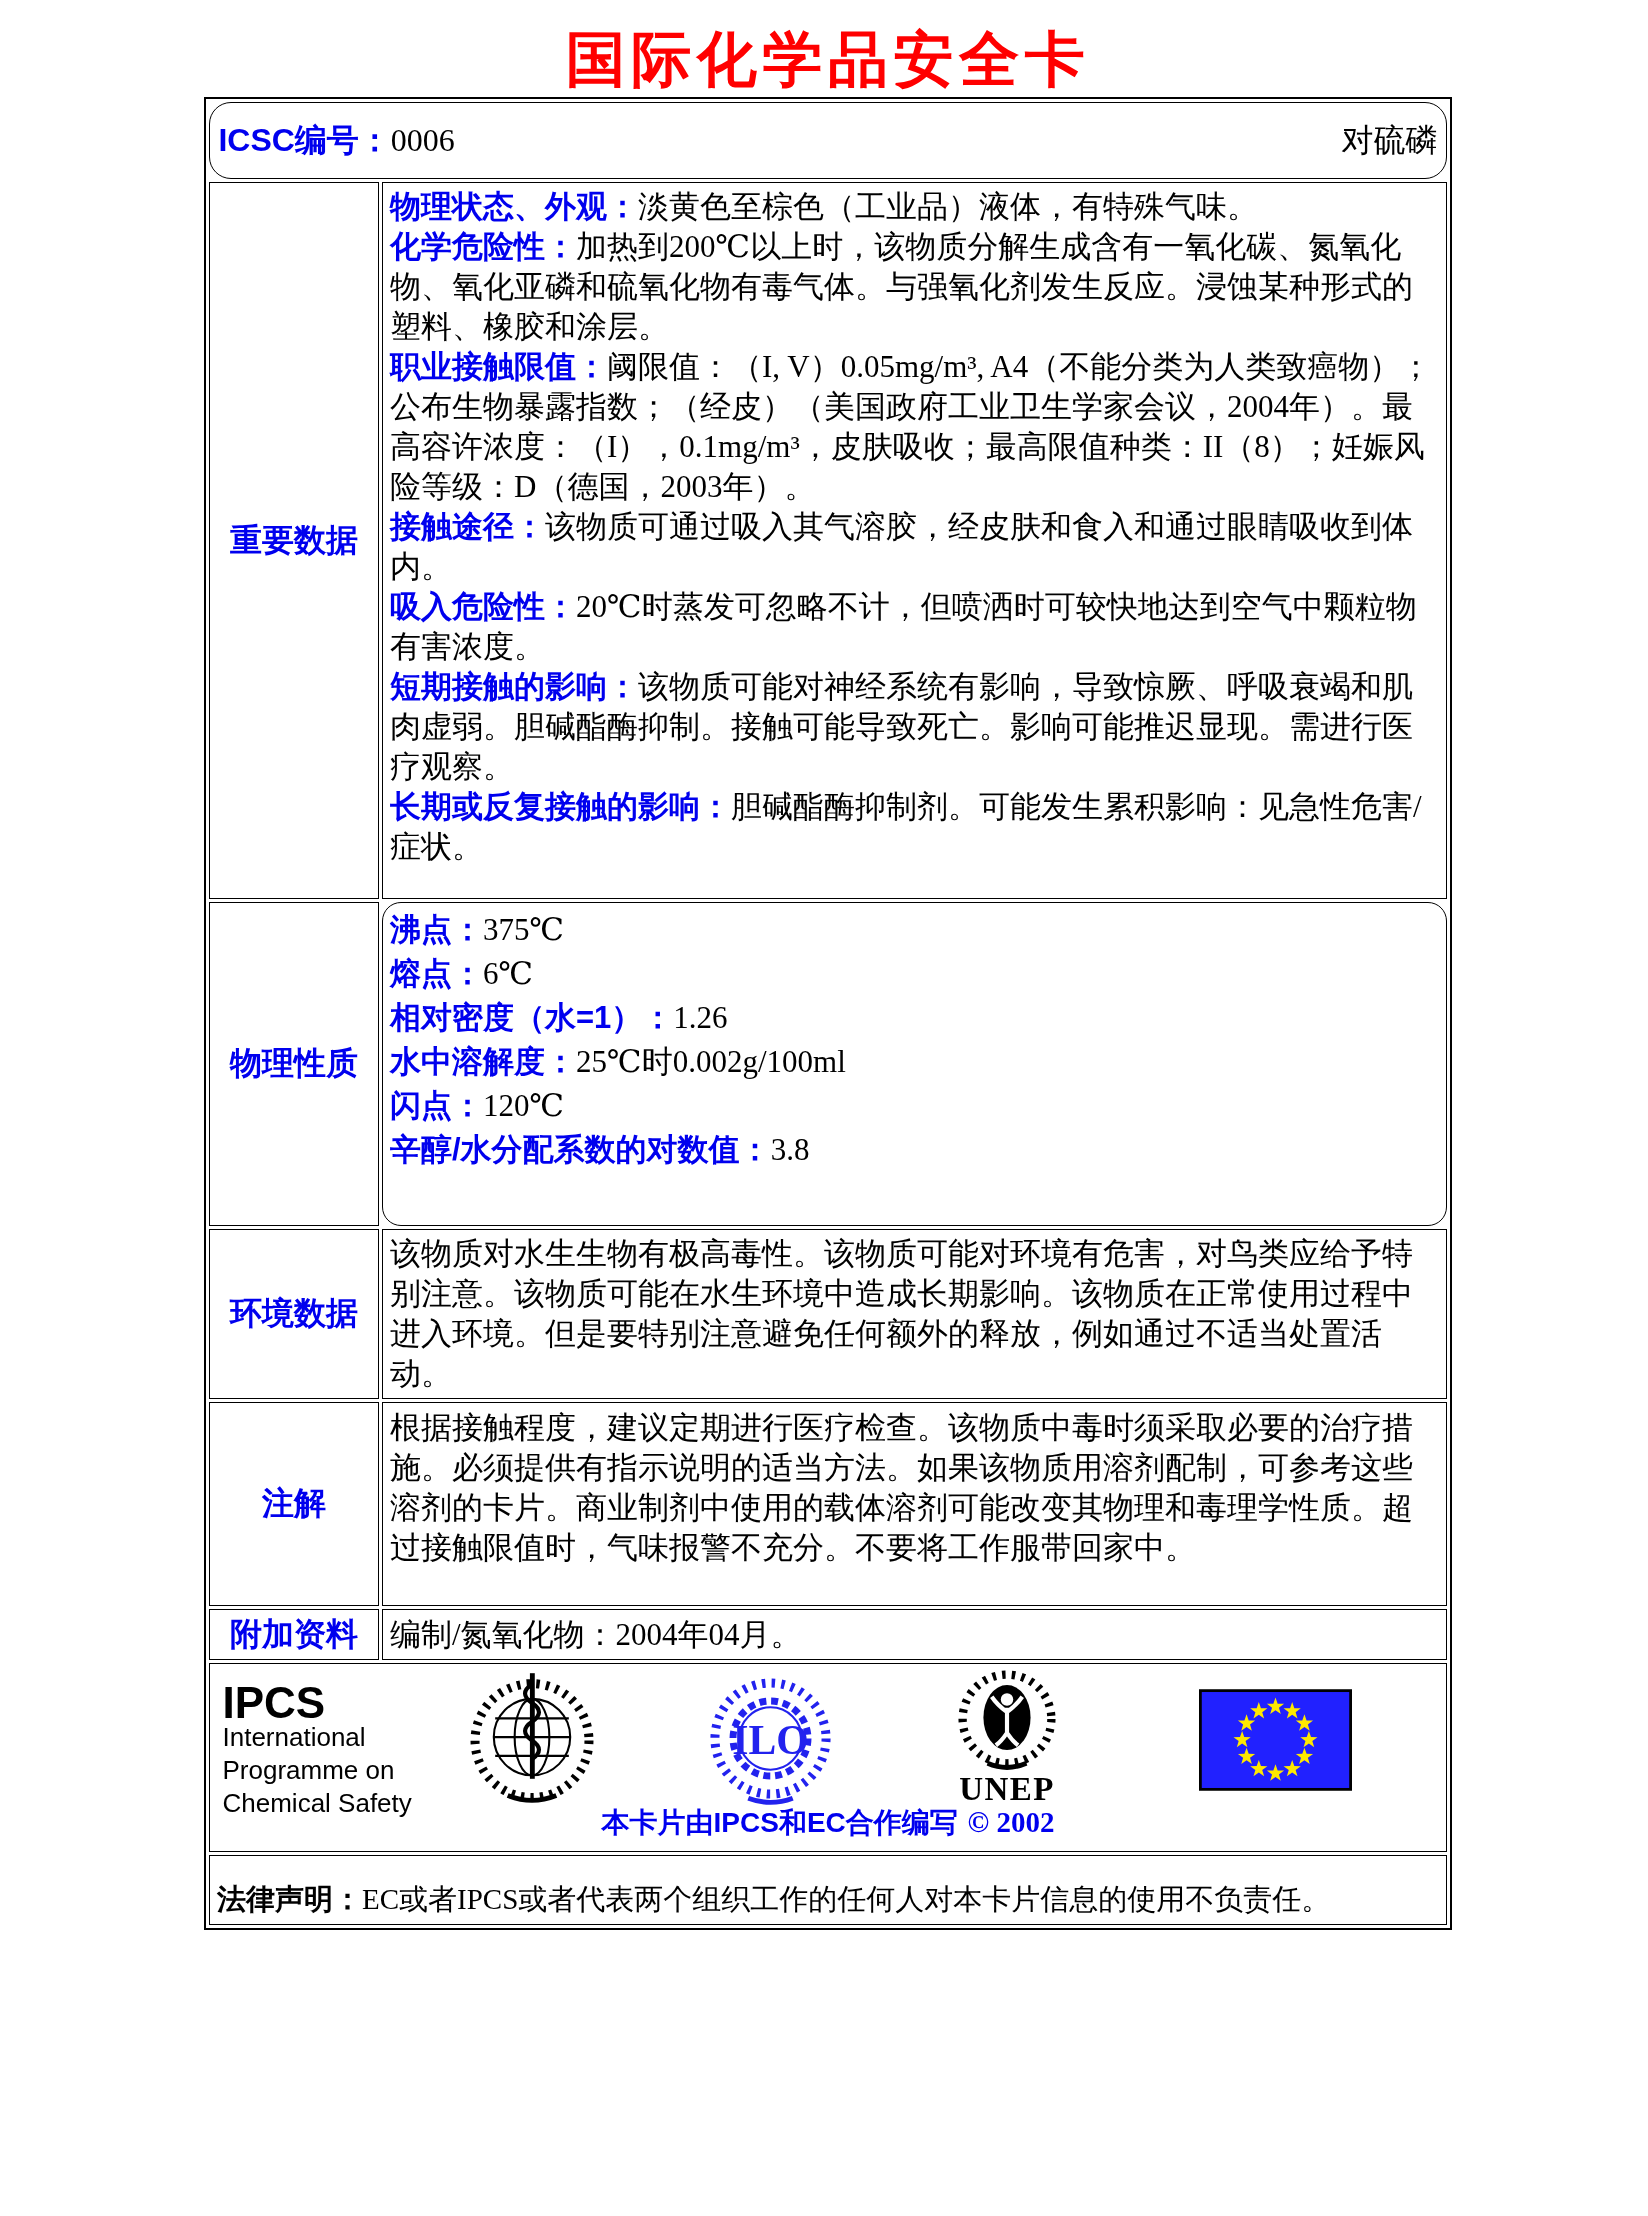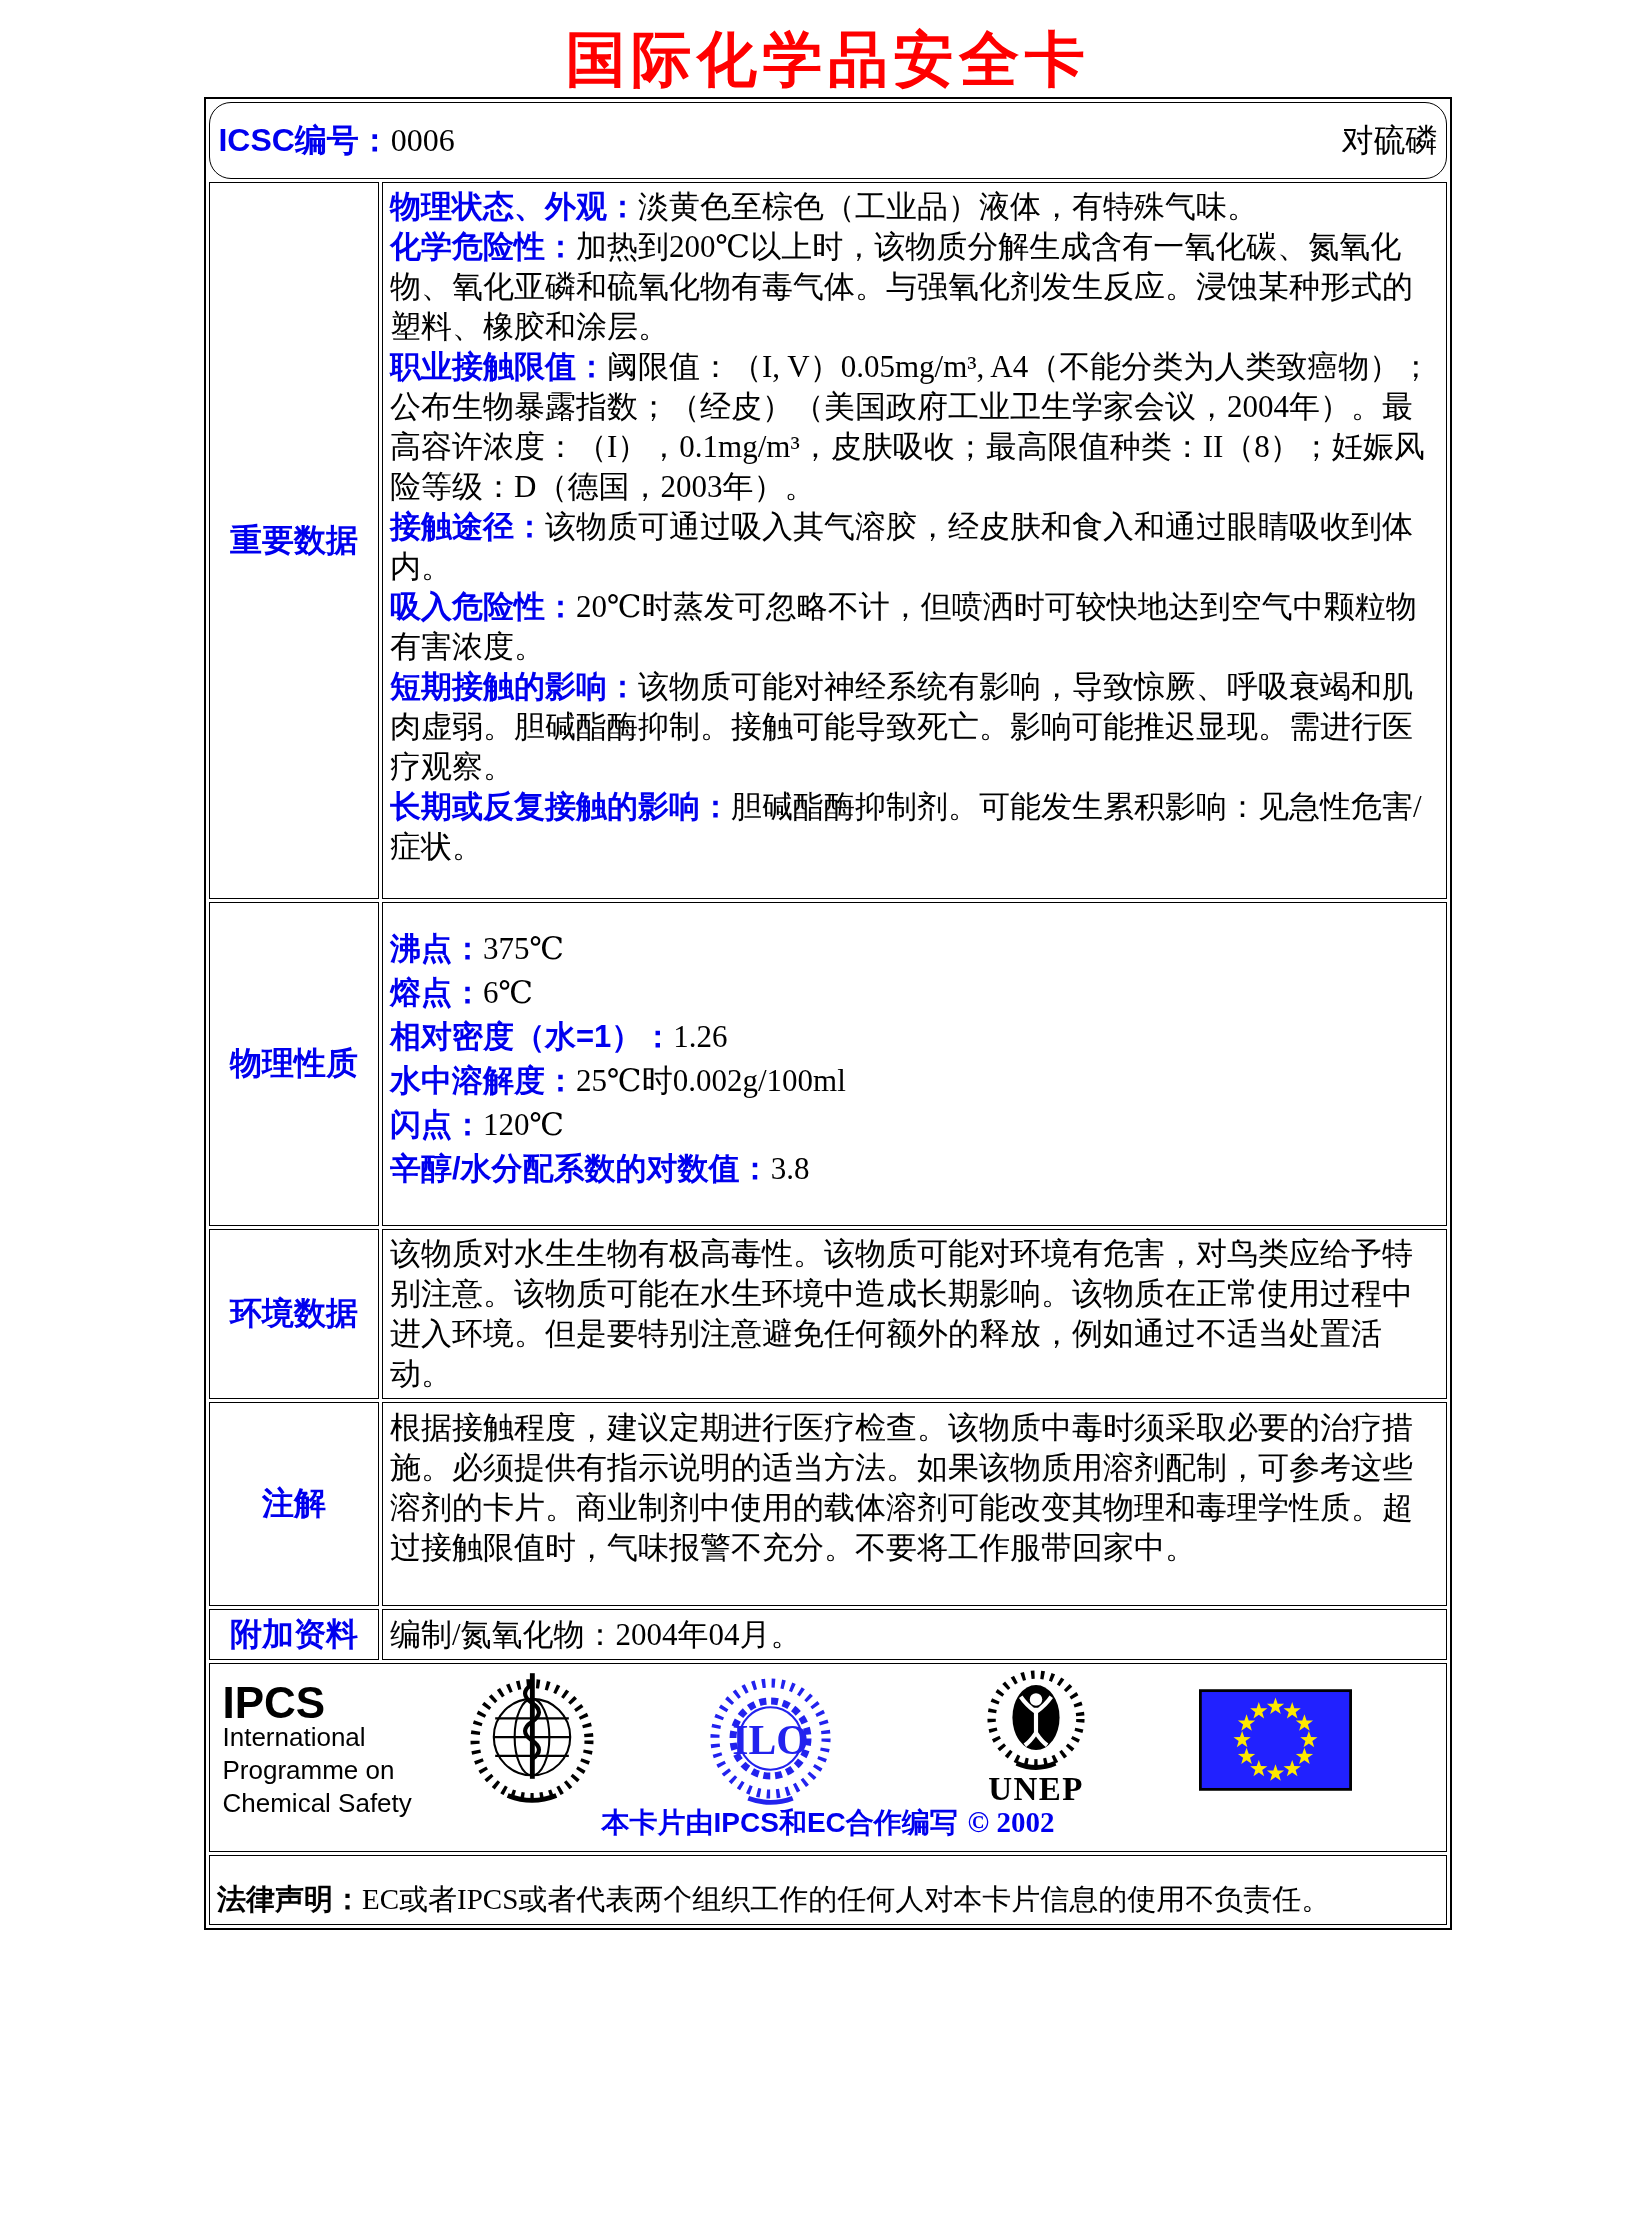--- a/index.html
+++ b/index.html
@@ -54,34 +54,34 @@
   .content p{margin:0;}
   .fld{
     color:var(--accent-blue);font-weight:bold;
     font-family:"Liberation Sans","DejaVu Sans",sans-serif;
   }
   .h-important{height:717px;}
   .h-physical{height:324px;}
   .h-environment{height:155px;}
   .h-notes{height:204px;}
   .h-additional{height:50px;}
-  .phys{line-height:44px;padding-top:24px;}
+  .phys{line-height:44px;padding-top:5px;border-radius:19px;}
   .add-cell{vertical-align:middle;}
   
   .logo-cell{height:189px;position:relative;padding:0;}
   .ipcs-block{
     position:absolute;left:12.5px;top:21px;
     font-family:"Liberation Sans","DejaVu Sans",sans-serif;color:#000;
   }
   .ipcs-title{font-weight:bold;font-size:44px;line-height:36px;}
   .ipcs-line{font-size:26px;line-height:33px;}
   .logo{position:absolute;}
   .who-logo{left:256px;top:5.6px;}
   .ilo-logo{left:498px;top:5.6px;}
-  .unep-block{left:766px;top:5.6px;text-align:center;width:120px;}
+  .unep-block{left:737px;top:5.6px;text-align:center;width:120px;}
   .unep-word{
     font-family:"Liberation Serif","DejaVu Serif",serif;
     font-weight:bold;font-size:33px;letter-spacing:1.4px;margin-top:-4.2px;
   }
   .eu-flag{left:989px;top:25px;}
   .coop-line{
     position:absolute;left:0;bottom:8.4px;width:100%;text-align:center;
     color:var(--accent-blue);
   }
   .coop-caption{

